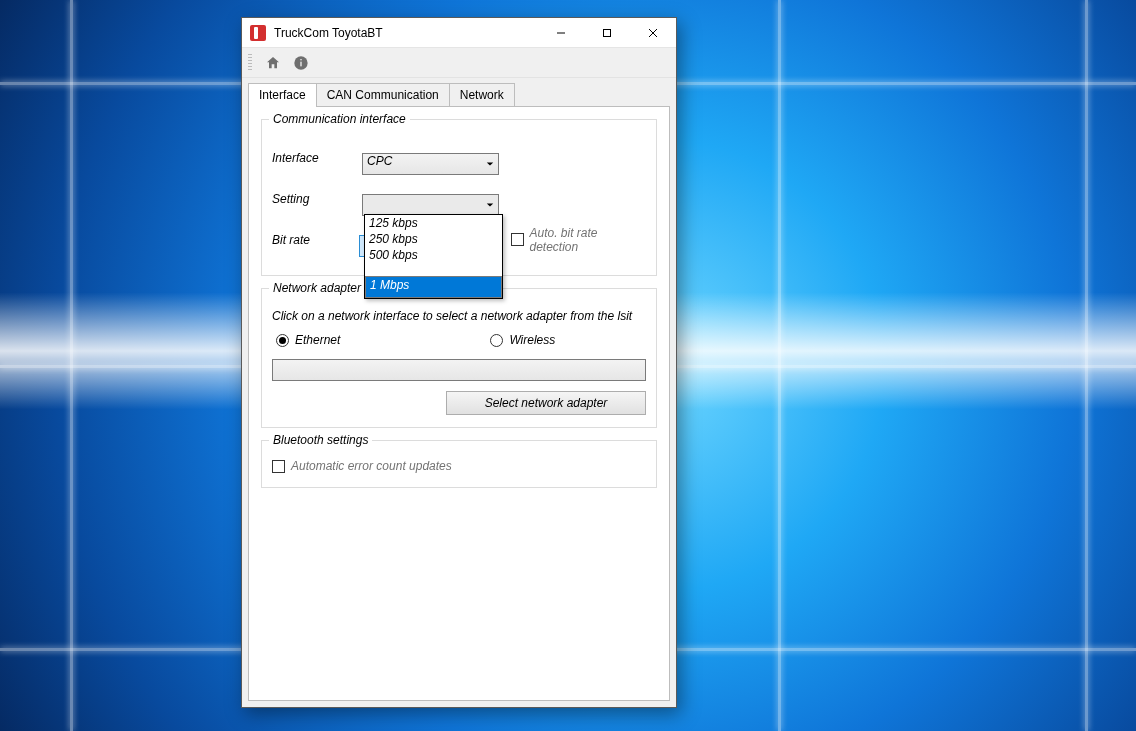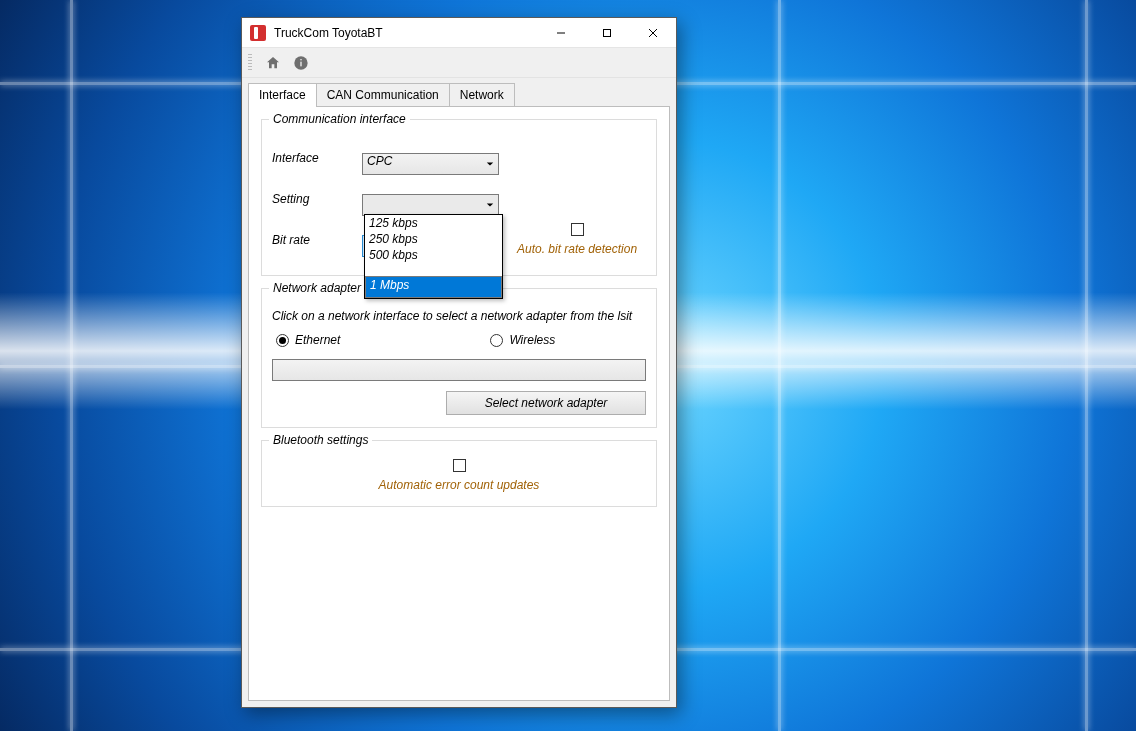--- a/index.html
+++ b/index.html
@@ -44,21 +44,21 @@
   .group-title{position:absolute;top:-8px;left:7px;background:#fff;padding:0 4px;font-size:12px;color:#000;}
 
   .row{display:flex;align-items:center;margin:6px 0;}
   .row .lbl{width:90px;font-size:12px;color:#000;}
   .sel{width:137px;height:22px;border:1px solid #7a7a7a;background:linear-gradient(#f3f3f3,#e6e6e6);font-size:12px;padding:0 18px 0 4px;position:relative;display:flex;align-items:flex-start;margin-top:13px;}
   .sel.disabled{color:#888; background:#eaeaea;}
   .sel .sel-arrow{position:absolute;right:4px;top:50%;transform:translateY(-50%);}
   .sel .sel-arrow svg{width:8px;height:8px;fill:#000;}
   .sel.open{background:#cfe8fc;border-color:#2a8dd4;}
 
-  .chk{display:flex;align-items:center;gap:6px;font-size:12px;color:#a16207;flex-direction:column;}
+  .chk{display:flex;align-items:center;gap:6px;font-size:12px;color:#737373;}
   .chk .box{width:13px;height:13px;border:1px solid #333;background:#fff;}
 
   .dropdown-list{position:absolute;left:102px;top:94px;width:139px;border:1px solid #000;background:#fff;z-index:50;box-shadow:2px 2px 4px rgba(0,0,0,0.25);}
   .dropdown-list .opt{font-size:12px;padding:1px 4px;color:#000;cursor:default;}
   .dropdown-list .opt.sel{background:#0078d7;color:#ffffff;}
 
   .hint{font-size:12px;color:#000;margin:6px 0 10px 0;}
   .radios{display:flex;gap:150px;margin:2px 0 12px 4px;}
   .radio{display:flex;align-items:center;gap:6px;font-size:12px;}
   .radio .dot{width:13px;height:13px;border:1px solid #333;border-radius:50%;display:flex;align-items:center;justify-content:center;}

